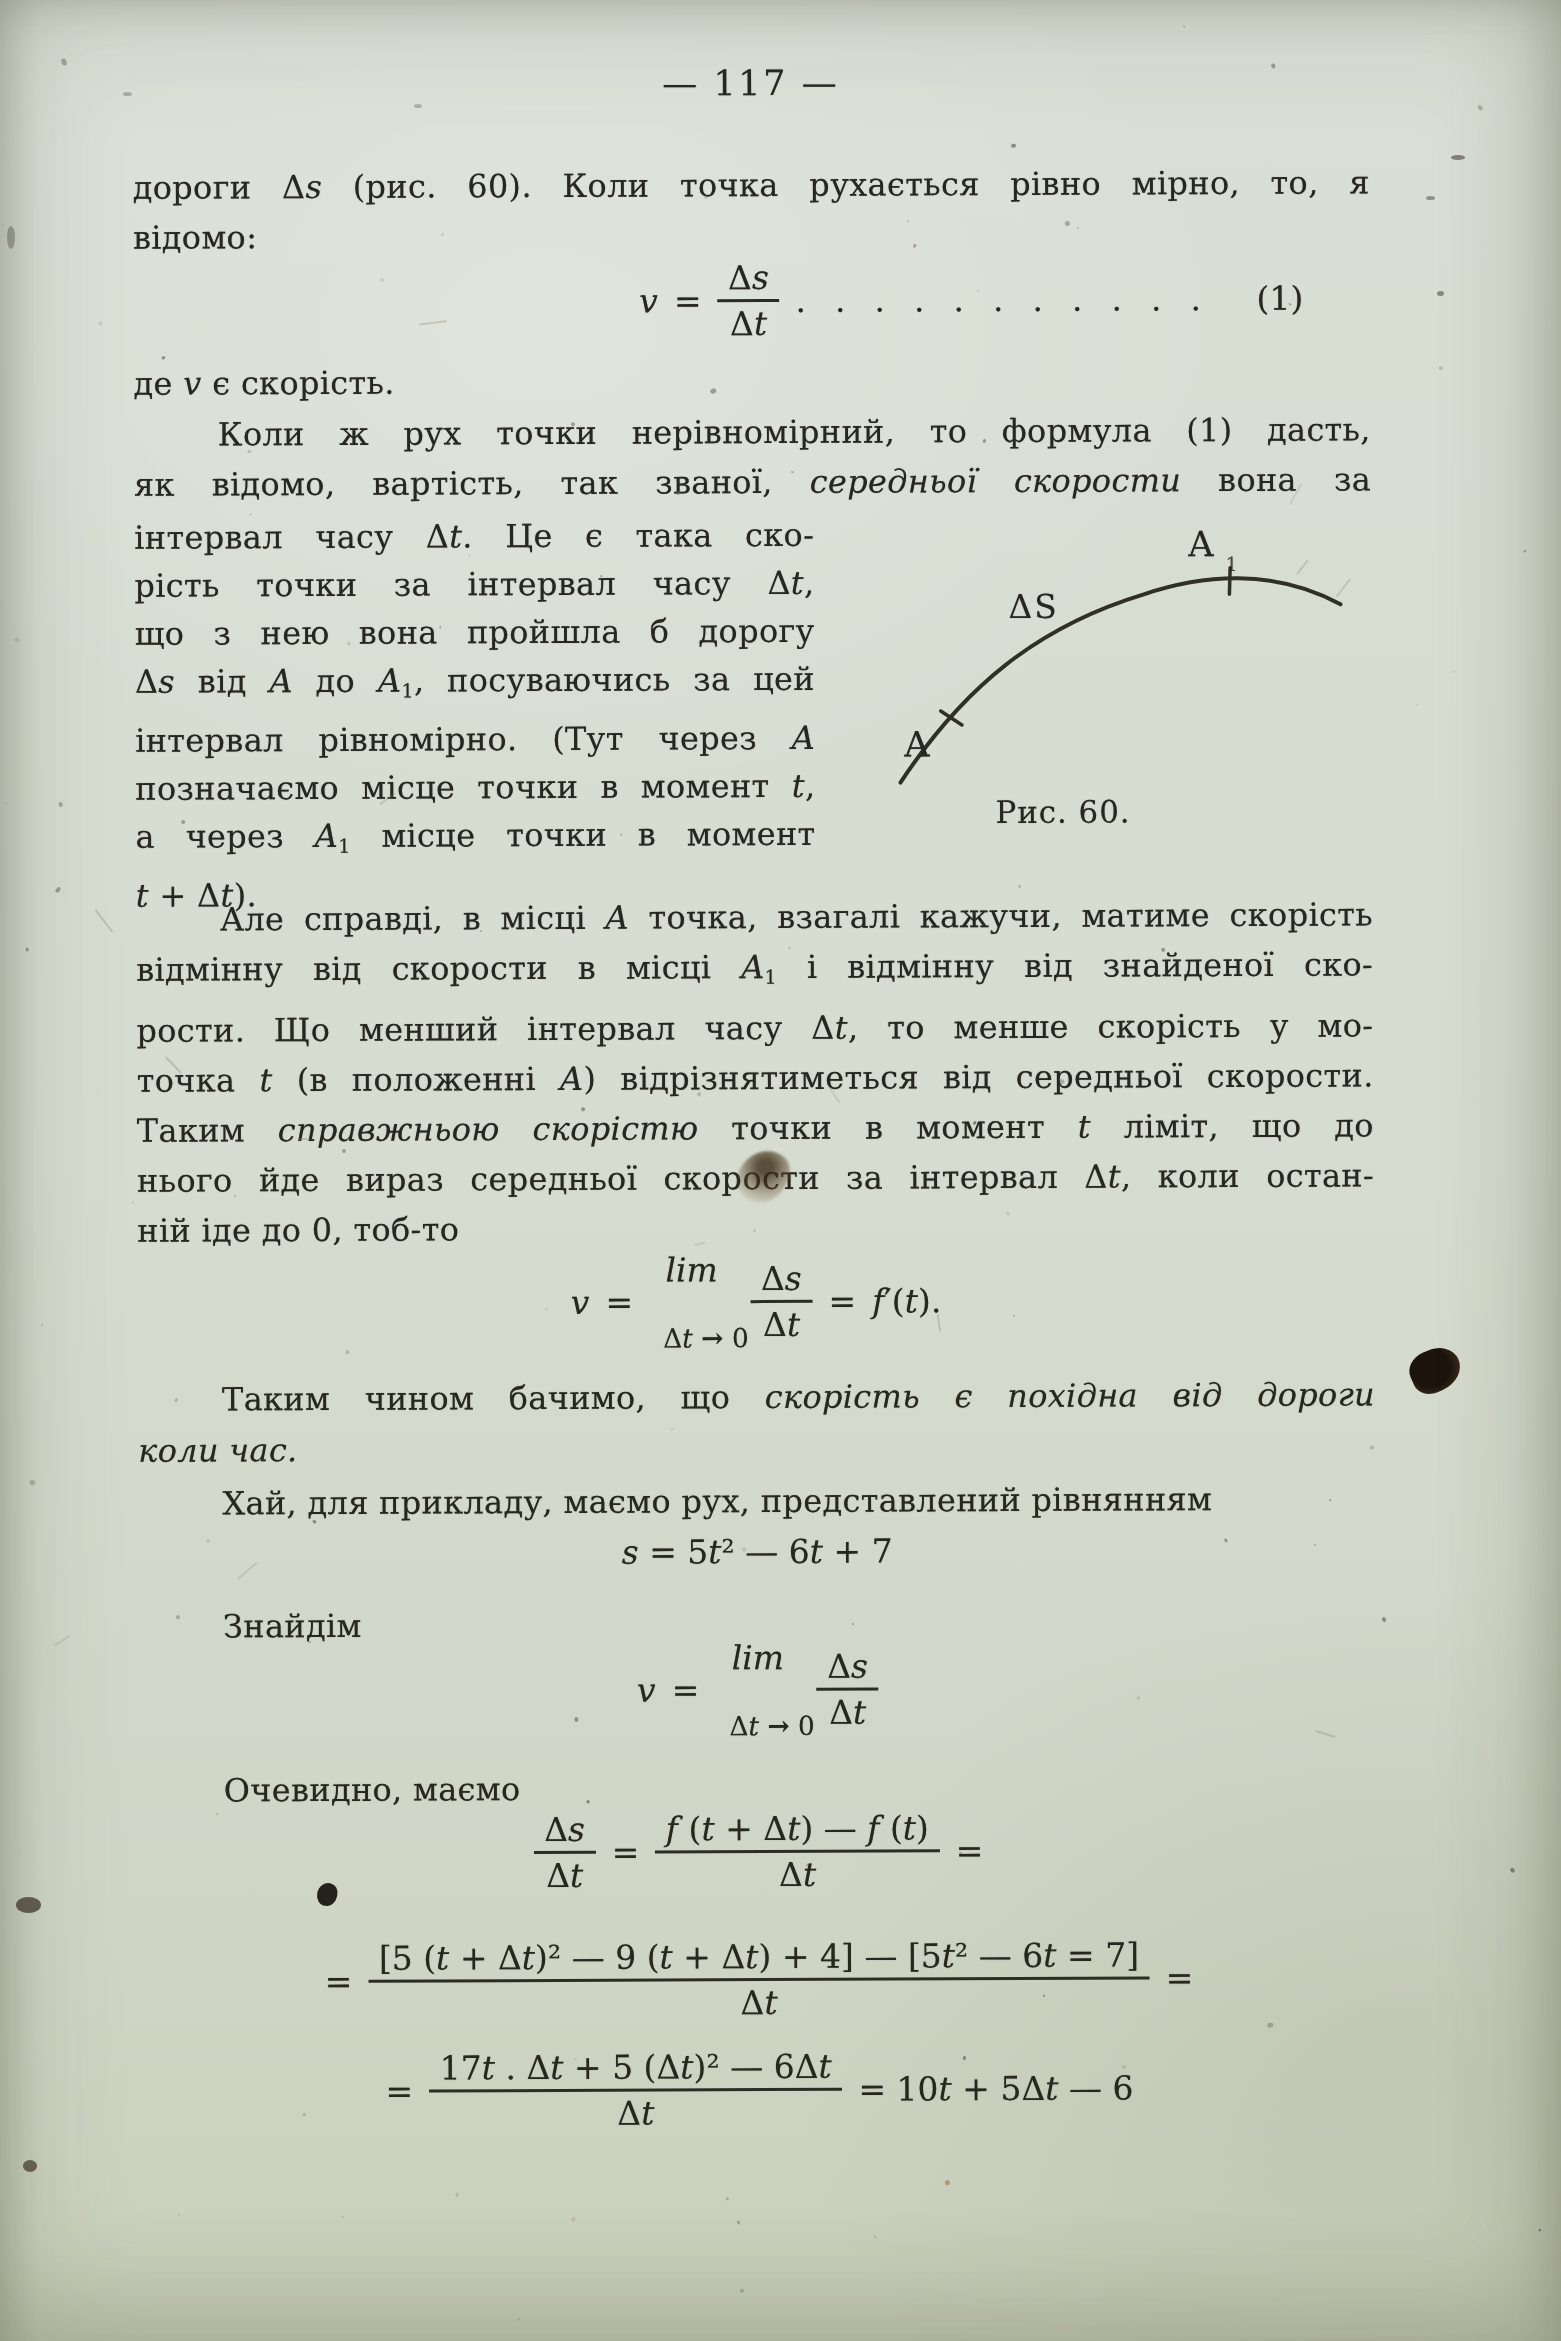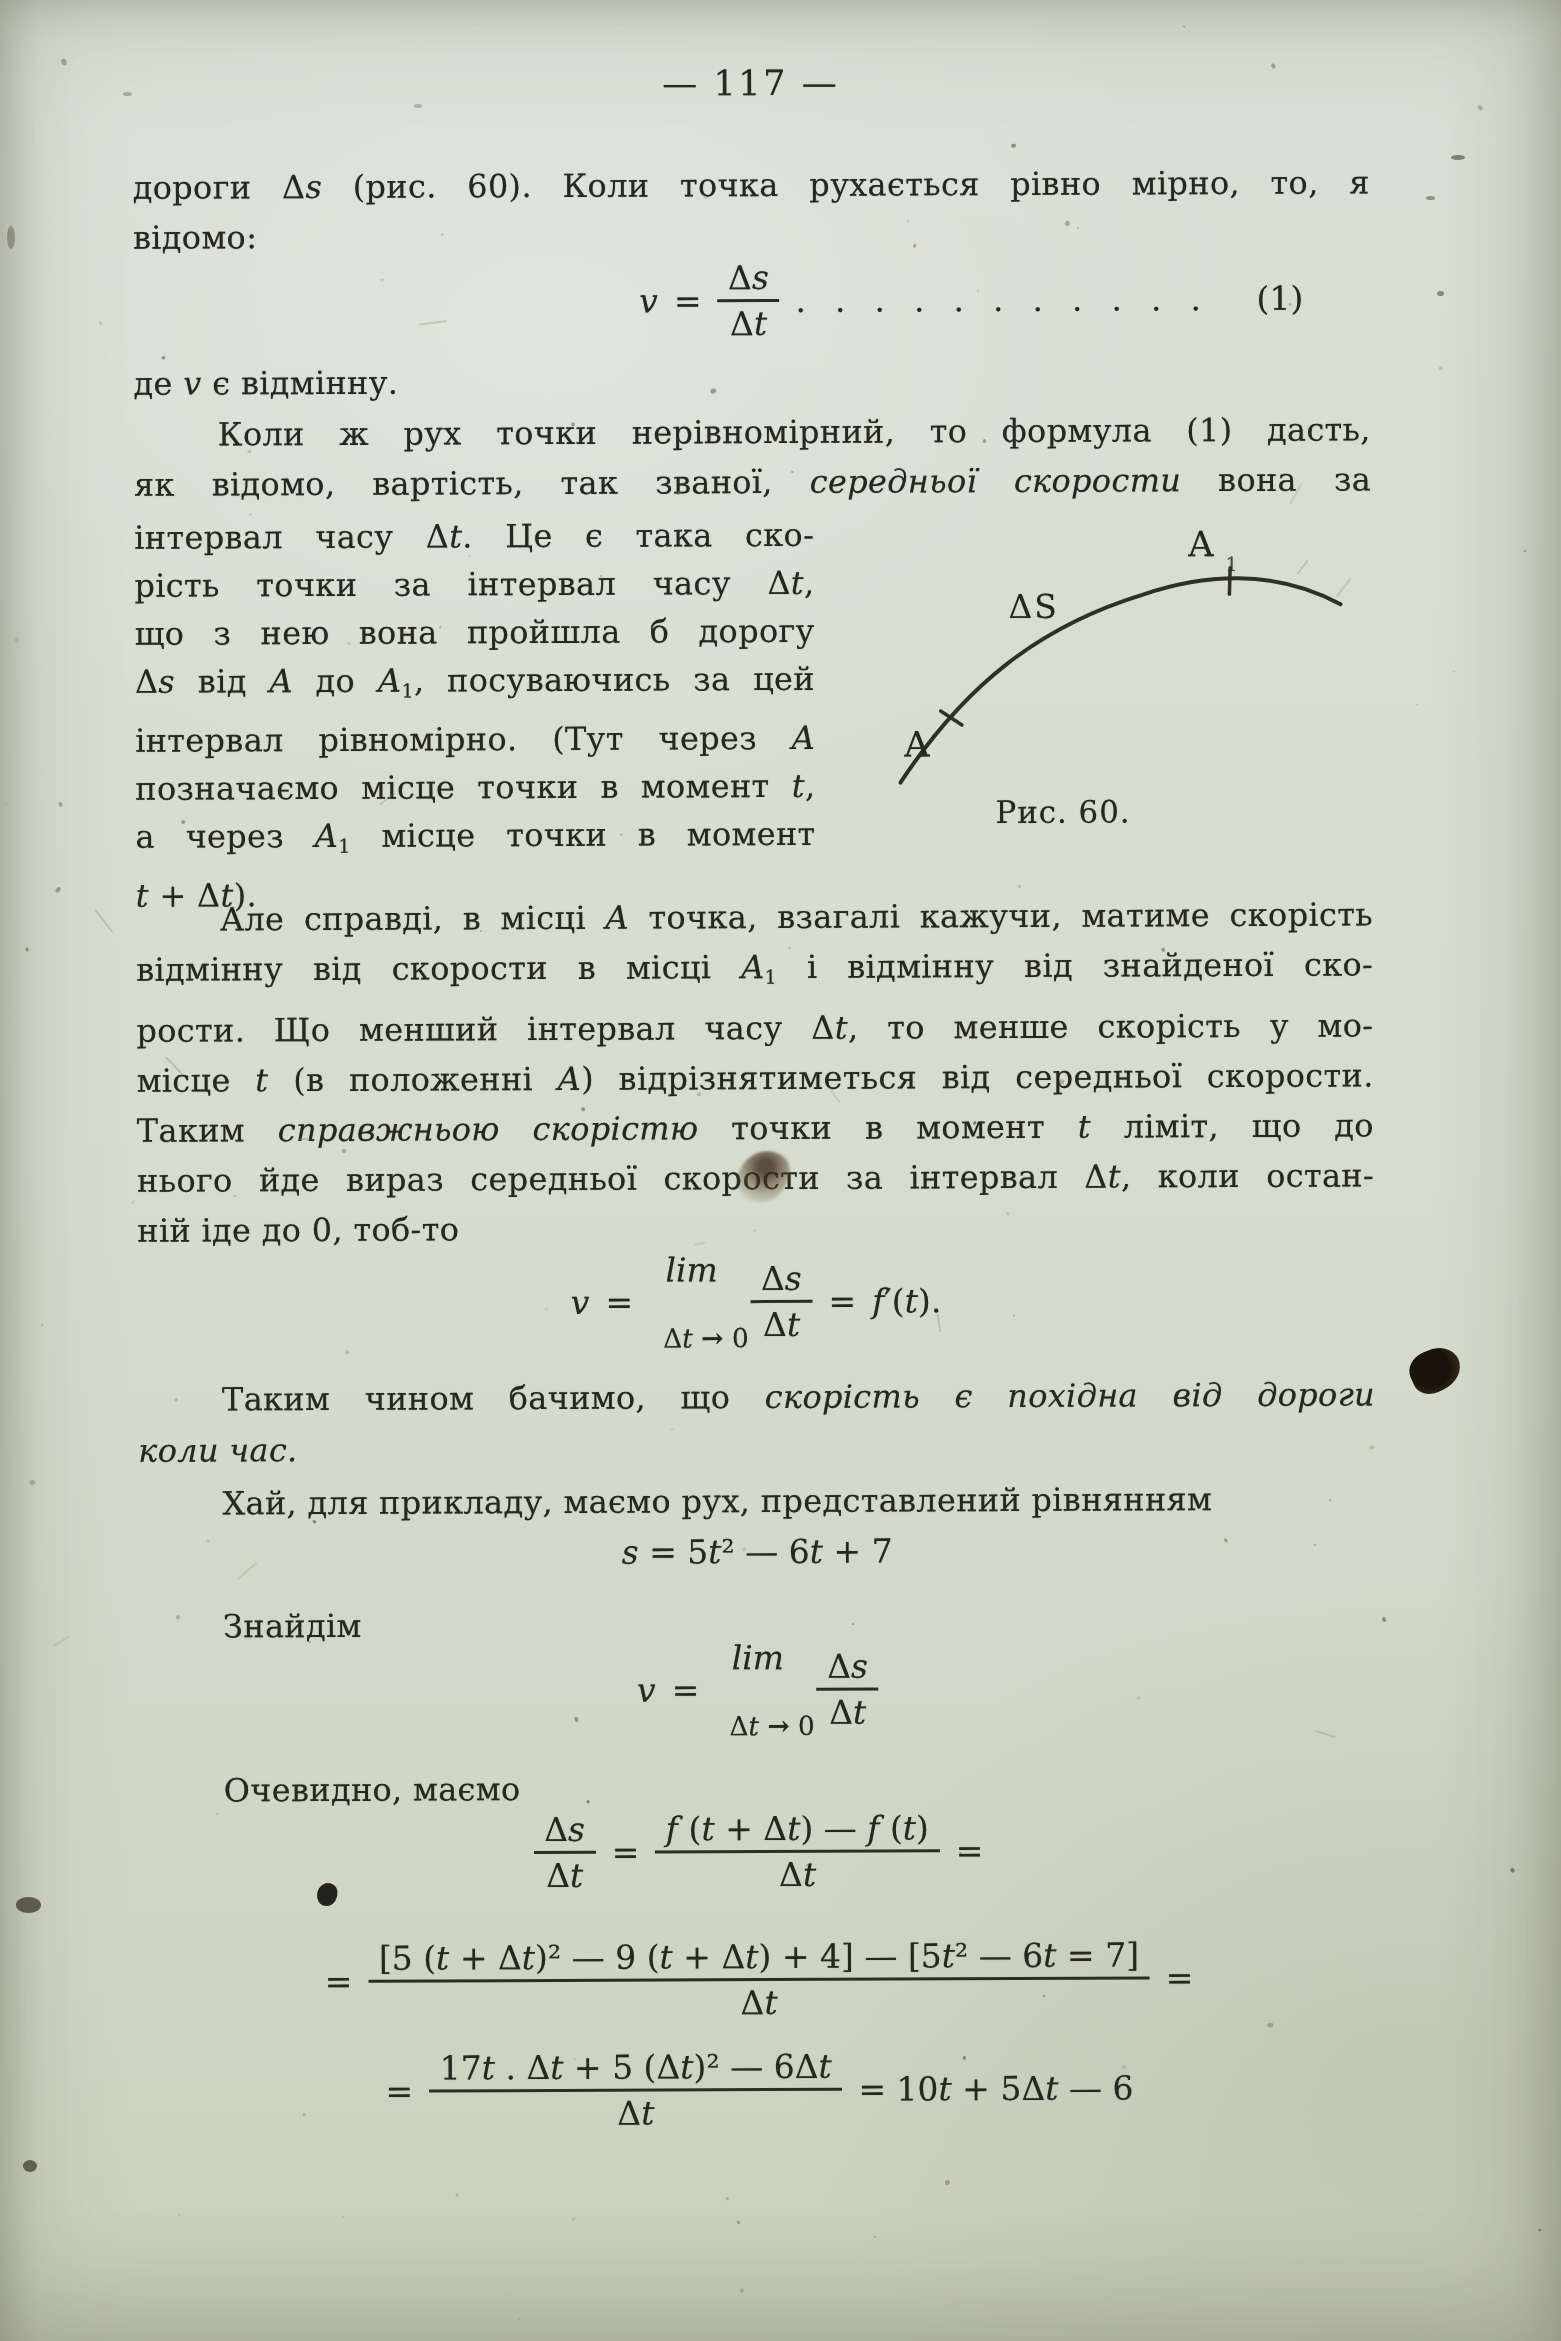--- a/index.html
+++ b/index.html
@@ -68,21 +68,21 @@
       <span>=</span>
       <span class="frac">
         <span class="num"><span>Δ</span><span class="it">s</span></span>
         <span class="den"><span>Δ</span><span class="it">t</span></span>
       </span>
       <span class="dots">...........</span>
       <span>(1)</span>
     </div>
 
     <div class="blk" style="top:356px">
-      <div class="line"><span>де </span><span class="it">v</span><span> є відмінну.</span></div>
+      <div class="line"><span>де </span><span class="it">v</span><span> є скорість.</span></div>
     </div>
 
     <div class="blk" style="top:407px">
       <div class="line jline ind"><span>Коли ж рух точки нерівномірний, то формула (1) дасть,</span></div>
       <div class="line jline"><span>як відомо, вартість, так званої, </span><span class="it">середньої скорости</span><span> вона за</span></div>
     </div>
 
     <div class="blk colL" style="top:511px">
       <div class="line jline"><span>інтервал часу Δ</span><span class="it">t</span><span>. Це є така ско-</span></div>
       <div class="line jline"><span>рість точки за інтервал часу Δ</span><span class="it">t</span><span>,</span></div>
@@ -105,21 +105,21 @@
       <div class="flabel small" style="left:347px;top:42px">1</div>
       <div class="flabel" style="left:130px;top:76px;font-size:33px;letter-spacing:1.8px">ΔS</div>
       <div class="flabel" style="left:25px;top:213px">A</div>
       <div class="fcap" style="left:116px;top:280px">Рис. 60.</div>
     </div>
 
     <div class="blk" style="top:892px">
       <div class="line jline ind"><span>Але справді, в місці </span><span class="it">A</span><span> точка, взагалі кажучи, матиме скорість</span></div>
       <div class="line jline"><span>відмінну від скорости в місці </span><span class="it">A</span><span class="sb">1</span><span> і відмінну від знайденої ско-</span></div>
       <div class="line jline"><span>рости. Що менший інтервал часу Δ</span><span class="it">t</span><span>, то менше скорість у мо-</span></div>
-      <div class="line jline"><span>місце </span><span class="it">t</span><span> (в положенні </span><span class="it">A</span><span>) відрізнятиметься від середньої скорости.</span></div>
+      <div class="line jline"><span>точка </span><span class="it">t</span><span> (в положенні </span><span class="it">A</span><span>) відрізнятиметься від середньої скорости.</span></div>
       <div class="line jline"><span>Таким </span><span class="it">справжньою скорістю</span><span> точки в момент </span><span class="it">t</span><span> ліміт, що до</span></div>
       <div class="line jline"><span>нього йде вираз середньої скорости за інтервал Δ</span><span class="it">t</span><span>, коли остан-</span></div>
       <div class="line"><span>ній іде до 0, тоб-то</span></div>
     </div>
 
     <div class="mrow center" style="top:1250px">
       <span class="it">v</span>
       <span>=</span>
       <span class="lims">
         <span class="lw">lim</span>

